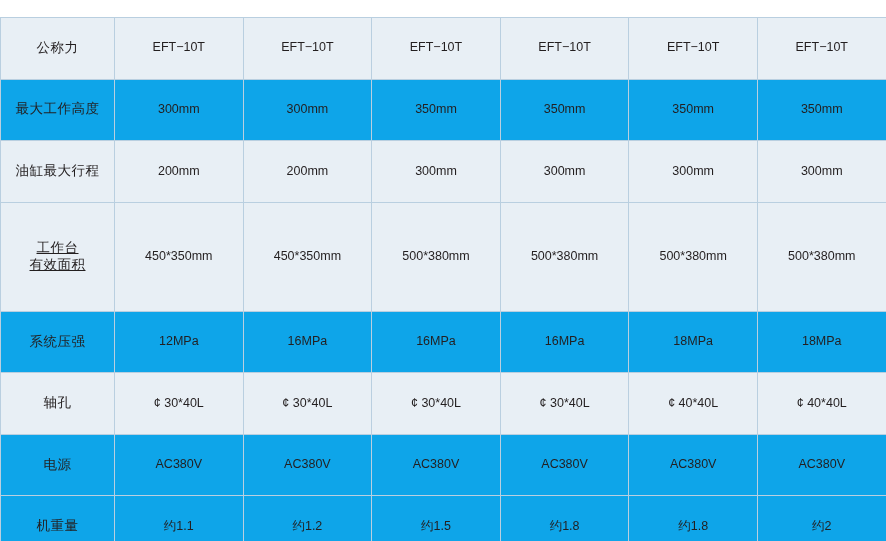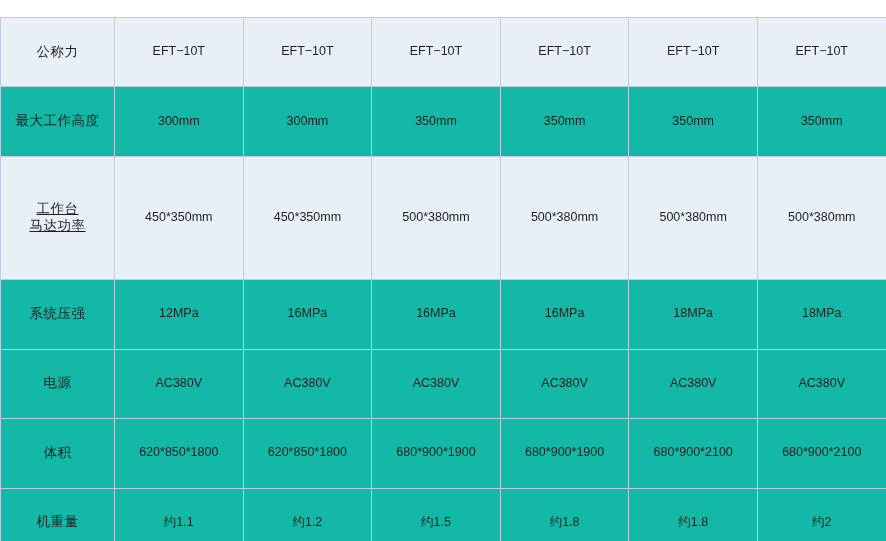--- a/index.html
+++ b/index.html
@@ -30,21 +30,21 @@
     font-size: 13px;
     color: #231f20;
     padding: 2px 3px;
     line-height: 1.25;
     white-space: nowrap;
   }
   #spec-table tr.row-odd td {
     background: #e8eff5;
   }
   #spec-table tr.row-even td {
-    background: #14b8a6;
+    background: #0ea5e9;
   }
   #spec-table td.label-cell {
     font-size: 13.5px;
     letter-spacing: 0.5px;
     color: #231f20;
   }
   #spec-table td.data-cell {
     font-size: 12.5px;
   }
   .two-line {
@@ -81,26 +81,35 @@
     <tr class="row-even">
       <td class="label-cell">最大工作高度</td>
       <td class="data-cell">300mm</td>
       <td class="data-cell">300mm</td>
       <td class="data-cell">350mm</td>
       <td class="data-cell">350mm</td>
       <td class="data-cell">350mm</td>
       <td class="data-cell">350mm</td>
     </tr>
 
+    <tr class="row-odd">
+      <td class="label-cell">油缸最大行程</td>
+      <td class="data-cell">200mm</td>
+      <td class="data-cell">200mm</td>
+      <td class="data-cell">300mm</td>
+      <td class="data-cell">300mm</td>
+      <td class="data-cell">300mm</td>
+      <td class="data-cell">300mm</td>
+    </tr>
 
 
     <tr class="row-odd">
       <td class="label-cell two-line">
         <span>工作台</span><br>
-        <span>马达功率</span>
+        <span>有效面积</span>
       </td>
       <td class="data-cell">450*350mm</td>
       <td class="data-cell">450*350mm</td>
       <td class="data-cell">500*380mm</td>
       <td class="data-cell">500*380mm</td>
       <td class="data-cell">500*380mm</td>
       <td class="data-cell">500*380mm</td>
     </tr>
 
 
@@ -108,41 +117,41 @@
     <tr class="row-even">
       <td class="label-cell">系统压强</td>
       <td class="data-cell">12MPa</td>
       <td class="data-cell">16MPa</td>
       <td class="data-cell">16MPa</td>
       <td class="data-cell">16MPa</td>
       <td class="data-cell">18MPa</td>
       <td class="data-cell">18MPa</td>
     </tr>
 
+    <tr class="row-odd">
+      <td class="label-cell">轴孔</td>
+      <td class="data-cell">¢ 30*40L</td>
+      <td class="data-cell">¢ 30*40L</td>
+      <td class="data-cell">¢ 30*40L</td>
+      <td class="data-cell">¢ 30*40L</td>
+      <td class="data-cell">¢ 40*40L</td>
+      <td class="data-cell">¢ 40*40L</td>
+    </tr>
 
     <tr class="row-even">
       <td class="label-cell">电源</td>
       <td class="data-cell">AC380V</td>
       <td class="data-cell">AC380V</td>
       <td class="data-cell">AC380V</td>
       <td class="data-cell">AC380V</td>
       <td class="data-cell">AC380V</td>
       <td class="data-cell">AC380V</td>
     </tr>
 
 
-    <tr class="row-even">
-      <td class="label-cell">体积</td>
-      <td class="data-cell">620*850*1800</td>
-      <td class="data-cell">620*850*1800</td>
-      <td class="data-cell">680*900*1900</td>
-      <td class="data-cell">680*900*1900</td>
-      <td class="data-cell">680*900*2100</td>
-      <td class="data-cell">680*900*2100</td>
-    </tr>
 
 
     <tr class="row-even">
       <td class="label-cell">机重量</td>
       <td class="data-cell">约1.1</td>
       <td class="data-cell">约1.2</td>
       <td class="data-cell">约1.5</td>
       <td class="data-cell">约1.8</td>
       <td class="data-cell">约1.8</td>
       <td class="data-cell">约2</td>

